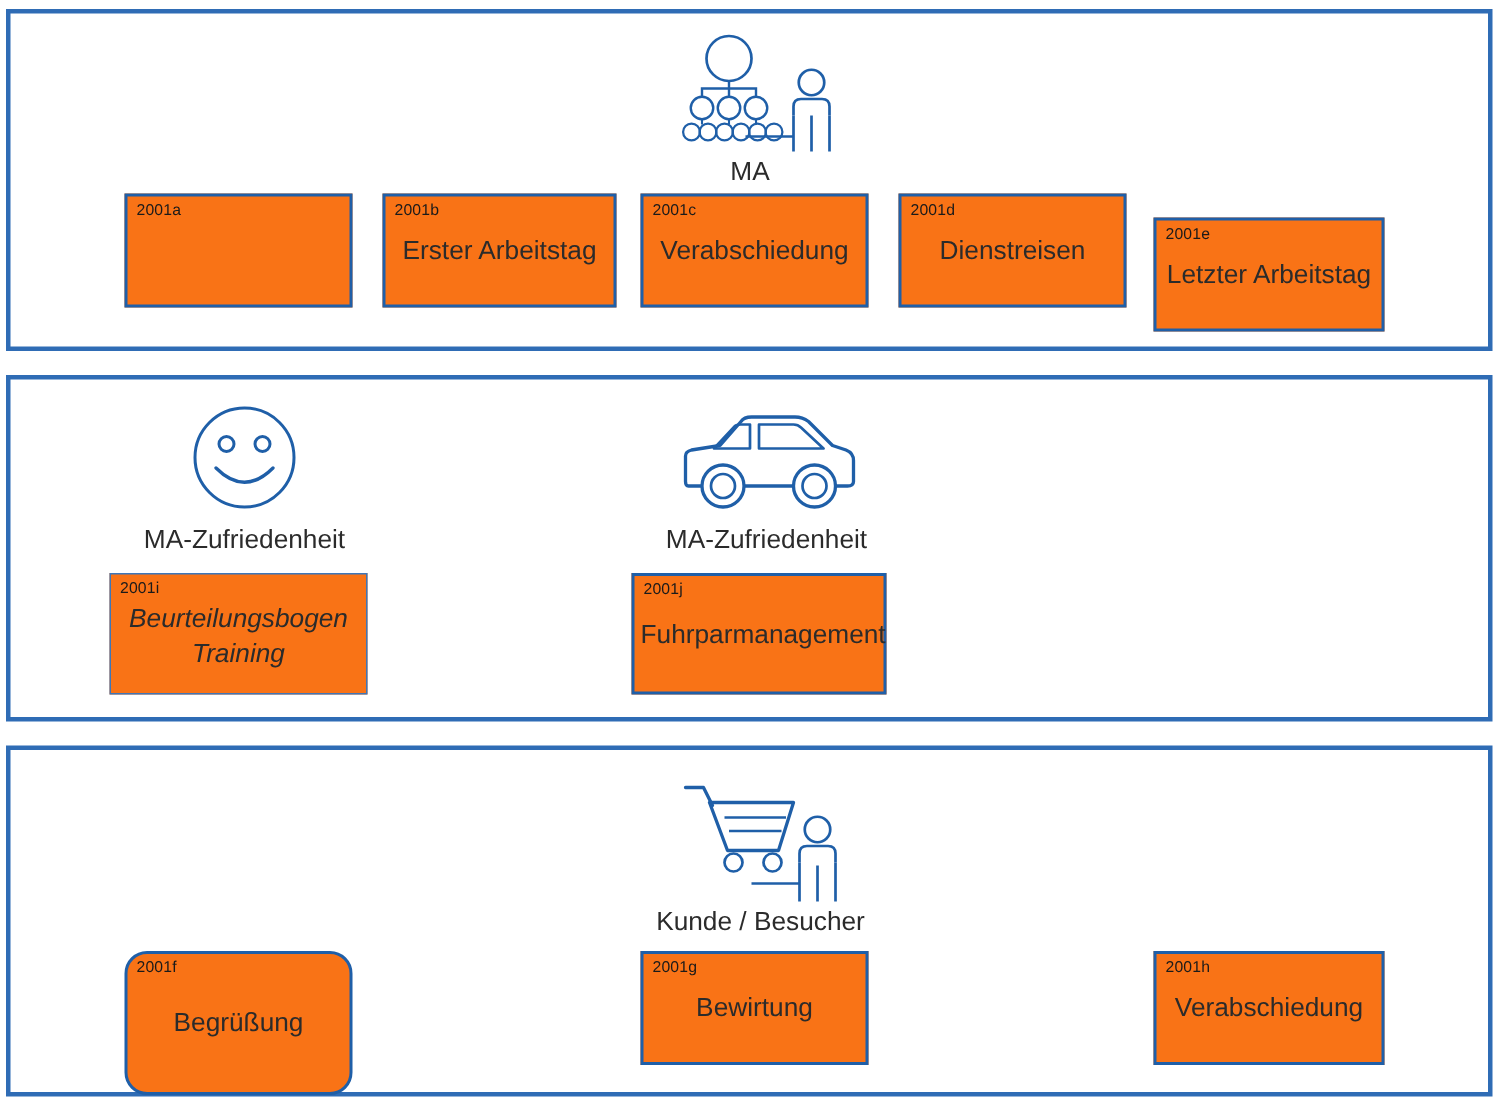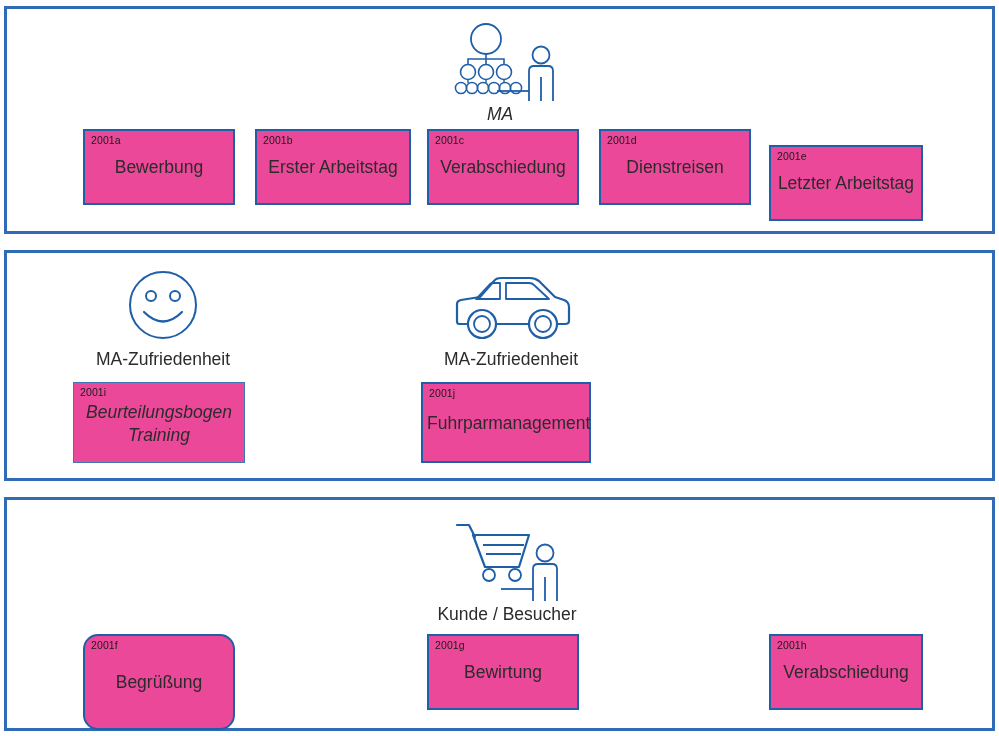--- a/index.html
+++ b/index.html
@@ -24,21 +24,21 @@
   }
   #section-mitarbeiter   { left: 4px;  top: 6px;   width: 991px; height: 228px; }
   #section-zufriedenheit { left: 4px;  top: 250px; width: 991px; height: 231px; }
   #section-kunde         { left: 4px;  top: 497px; width: 991px; height: 234px; }
 
   
   .pbox {
     position: absolute;
     box-sizing: border-box;
     border: 2px solid #1F5FA8;
-    background: #ec4899;
+    background: #f97316;
   }
   .pbox.thin { border-width: 1px; border-color: #3E76B8; }
   .pbox .pcode {
     position: absolute;
     left: 6px;
     top: 3px;
     font-size: 10.5px;
     color: #1a1a1a;
     line-height: 12px;
     letter-spacing: 0.1px;
@@ -70,21 +70,21 @@
     color: #2b2b2b;
     line-height: 22px;
   }
   svg { display: block; overflow: visible; }
 </style>
 </head>
 <body>
 
 <div class="section" id="section-mitarbeiter">
 
-  <div class="icon-group" style="left:446px; top:14px; width:116px; height:90px;font-style:italic;">
+  <div class="icon-group" style="left:446px; top:14px; width:116px; height:90px;">
     <svg width="116" height="78" viewBox="0 0 116 78">
 
       <circle cx="33" cy="16" r="15" fill="none" stroke="#1F5FA8" stroke-width="1.8"></circle>
 
       <path d="M33 31 L33 42 M33 36 L15 36 L15 42 M33 36 L51 36 L51 42" fill="none" stroke="#1F5FA8" stroke-width="1.6"></path>
 
       <circle cx="15" cy="49" r="7.5" fill="none" stroke="#1F5FA8" stroke-width="1.6"></circle>
       <circle cx="33" cy="49" r="7.5" fill="none" stroke="#1F5FA8" stroke-width="1.6"></circle>
       <circle cx="51" cy="49" r="7.5" fill="none" stroke="#1F5FA8" stroke-width="1.6"></circle>
 
@@ -103,21 +103,20 @@
       <path d="M88 54 L88 78" fill="none" stroke="#1F5FA8" stroke-width="1.8"></path>
       <path d="M76 54 L100 54" fill="none" stroke="#1F5FA8" stroke-width="0"></path>
 
       <path d="M44 68 L76 68" fill="none" stroke="#1F5FA8" stroke-width="1.8"></path>
     </svg>
     <div class="icon-caption" style="top:80px; left:47px;">MA</div>
   </div>
 
   <div class="pbox" style="left:76px; top:120px; width:152px; height:76px;">
     <div class="pcode">2001a</div>
-    <div class="plabel">Bewerbung</div>
   </div>
   <div class="pbox" style="left:248px; top:120px; width:156px; height:76px;">
     <div class="pcode">2001b</div>
     <div class="plabel">Erster Arbeitstag</div>
   </div>
   <div class="pbox" style="left:420px; top:120px; width:152px; height:76px;">
     <div class="pcode">2001c</div>
     <div class="plabel">Verabschiedung</div>
   </div>
   <div class="pbox" style="left:592px; top:120px; width:152px; height:76px;">

